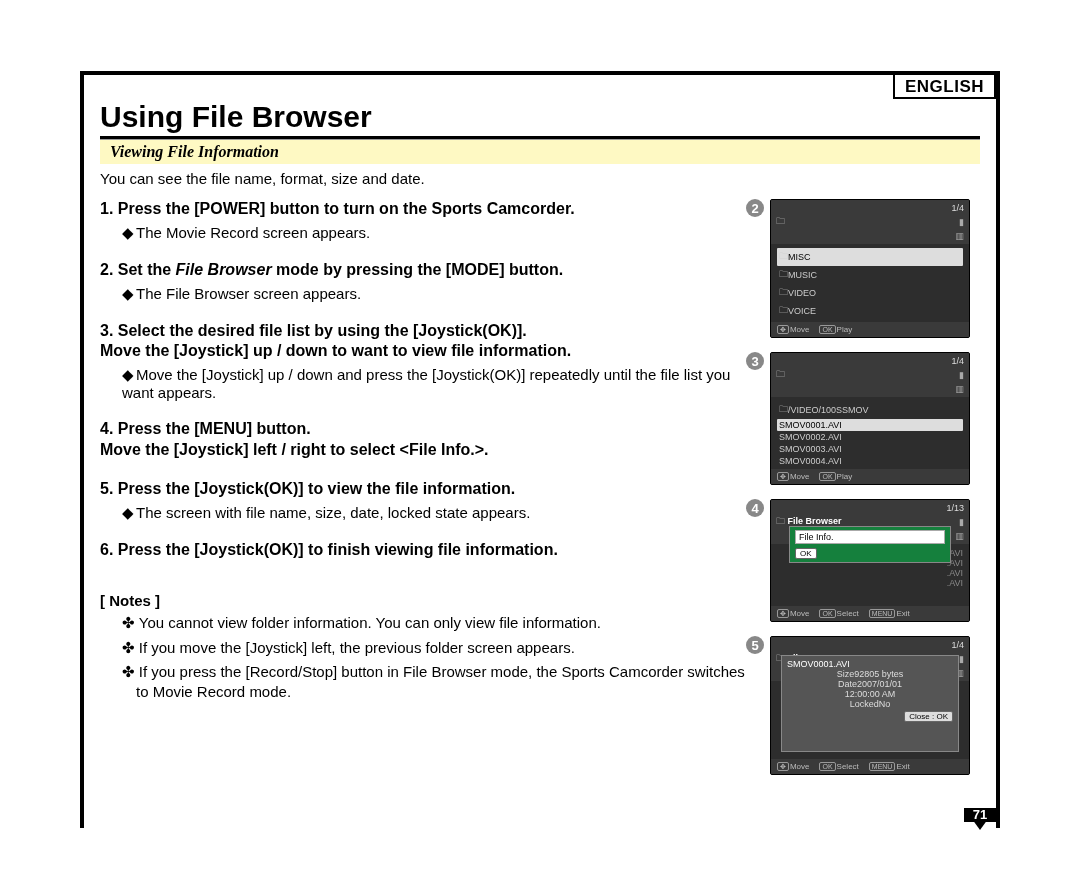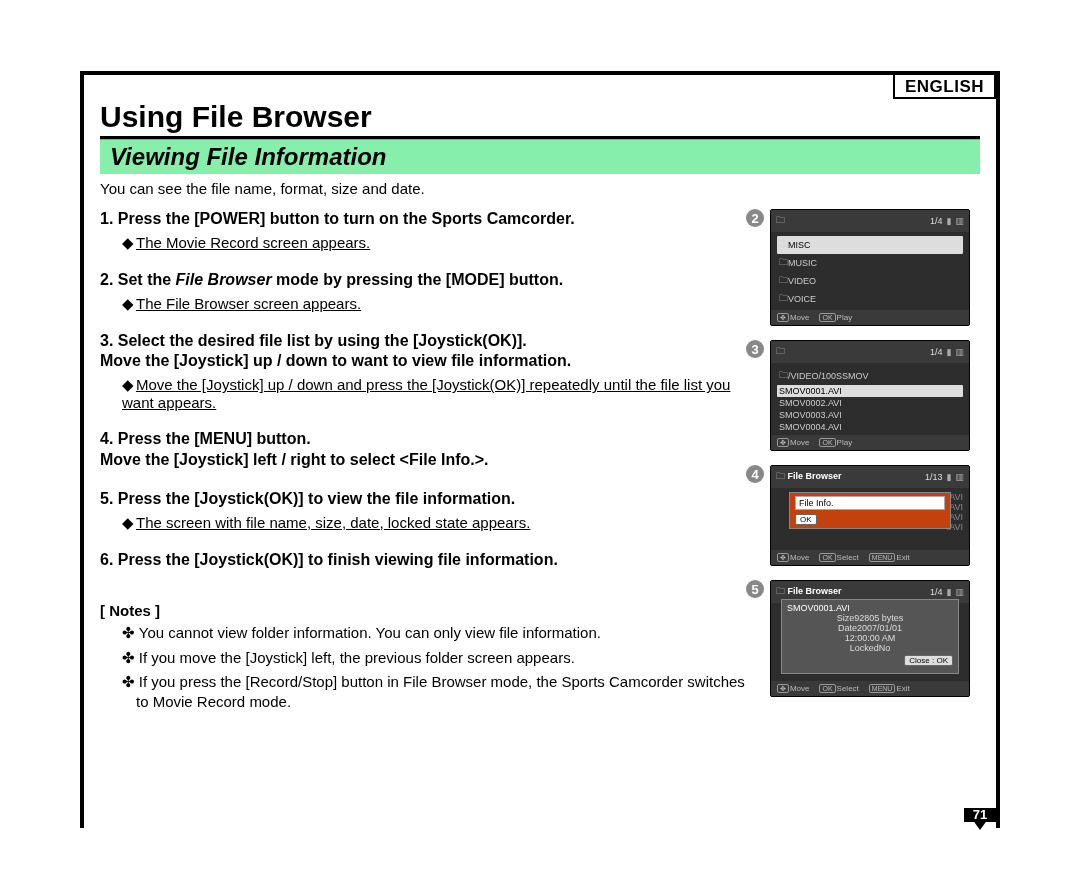--- a/index.html
+++ b/index.html
@@ -8,54 +8,54 @@
   .frame-top { position:absolute; top:71px; left:80px; right:80px; height:4px; background:#000; }
   .frame-side-l { position:absolute; top:71px; bottom:60px; left:80px; width:4px; background:#000; }
   .frame-side-r { position:absolute; top:71px; bottom:60px; right:80px; width:4px; background:#000; }
 
   .lang-box { position:absolute; top:71px; right:84px; height:28px; border:2px solid #000; border-top:4px solid #000; padding:2px 10px; font-weight:bold; font-size:17px; letter-spacing:0.5px; background:#fff; }
 
   .content { position:absolute; top:100px; left:100px; right:100px; bottom:70px; }
 
   .h1 { font-size:30px; font-weight:bold; margin-bottom:2px; }
   .rule { height:3px; background:#000; margin:2px 0 0 0; }
-  .h2bar { background:#86efac; padding:3px 10px; font-style:italic; font-weight:bold; font-size:24px; border-top:1px solid #999; }
+  .h2bar { background:#fef9c3; padding:3px 10px; font-style:italic; font-weight:bold; font-size:16px; border-top:1px solid #999;font-family:Liberation Serif, serif; }
 
   .intro { font-size:15px; margin:6px 0 12px 0; }
 
   .cols { display:flex; gap:20px; }
   .left { flex:1; }
   .right { width:210px; }
 
   .step { margin-bottom:18px; }
   .step-head { font-weight:bold; font-size:16px; line-height:1.3; }
   .step-head .fb { font-style:italic; }
-  .step-sub { margin:4px 0 0 22px; font-size:15px;text-decoration:underline; }
+  .step-sub { margin:4px 0 0 22px; font-size:15px; }
   .step-sub .dia { display:inline-block; width:14px; }
 
   .notes-title { font-weight:bold; font-size:15px; margin-top:32px; }
   .note-item { margin:4px 0 4px 22px; font-size:15px; text-indent:-14px; padding-left:14px; line-height:1.35; }
   .flower { font-family: "Arial Unicode MS", sans-serif; }
 
   
   .shot { position:relative; margin-bottom:14px; }
   .shot-num { position:absolute; left:-24px; top:0; width:18px; height:18px; border-radius:50%; background:#888; color:#fff; font-size:13px; font-weight:bold; display:flex; align-items:center; justify-content:center; }
   .lcd { width:200px; background:#2d2d2d; border:1px solid #000; font-size:10px; color:#ccc; border-radius:2px; overflow:hidden; }
   .lcd-top { display:flex; justify-content:space-between; align-items:center; padding:3px 5px; background:#3a3a3a; color:#ddd; font-size:9px; }
-  .lcd-top .r { display:flex; gap:4px; align-items:flex-end; }
+  .lcd-top .r { display:flex; gap:4px; align-items:flex-end;flex-direction:column; }
   .lcd-body { padding:4px 6px 2px 6px; min-height:62px; }
   .folder-row { display:flex; align-items:center; padding:1px 2px; font-size:9px; }
   .folder-row.sel { background:#ddd; color:#000; border-radius:1px; }
   .lcd-foot { display:flex; gap:10px; padding:3px 6px; background:#3a3a3a; font-size:8px; color:#bbb; }
   .lcd-foot .k { border:1px solid #999; padding:0 2px; border-radius:2px; font-size:7px; margin-right:1px; }
   .icon-folder::before { content:"🗀"; color:#ccc; }
   .icon-card::before { content:"▮"; color:#aaa; }
   .icon-bat::before { content:"▥"; color:#aaa; }
 
-  .overlay { position:absolute; top:26px; left:18px; right:18px; background:#c2410c; color:#000; font-size:9px; padding:3px 5px; border:1px solid #888; }
+  .overlay { position:absolute; top:26px; left:18px; right:18px; background:#15803d; color:#000; font-size:9px; padding:3px 5px; border:1px solid #888; }
   .overlay-row { display:flex; justify-content:center; }
   .mini-btn { display:inline-block; background:#fff; border:1px solid #666; padding:0 4px; font-size:8px; border-radius:2px; margin-top:2px; }
   .dim { color:#888; font-size:9px; }
 
   
   .pg { position:absolute; bottom:48px; right:84px; }
   .shield { width:32px; height:32px; position:relative; }
   .shield::before { content:""; position:absolute; inset:0; border-left:16px solid transparent; border-right:16px solid transparent; border-top:22px solid #000; }
   .shield::after { content:""; position:absolute; top:0; left:0; right:0; height:14px; background:#000; }
   .shield span { position:absolute; top:-1px; left:0; right:0; text-align:center; color:#fff; font-weight:bold; font-size:13px; z-index:2; }

